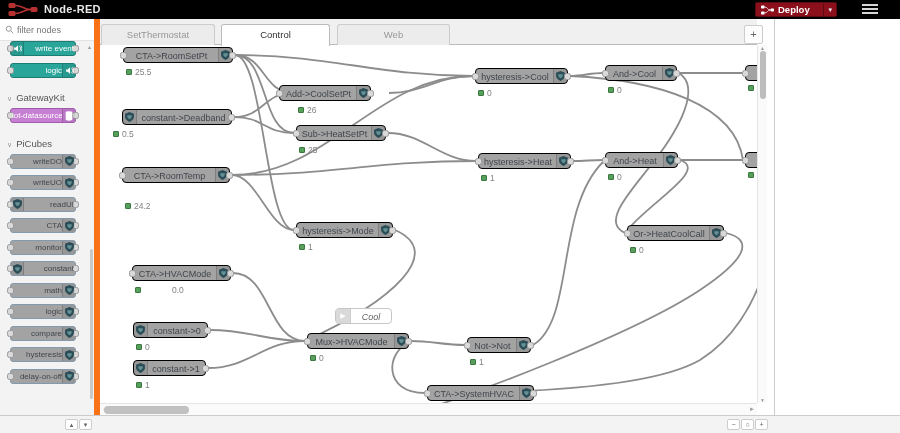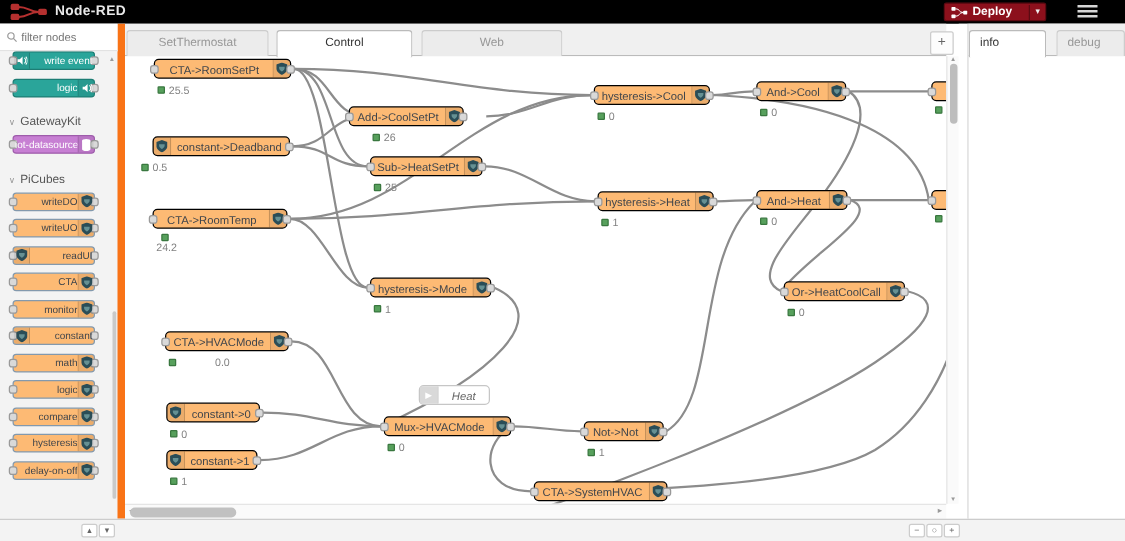--- a/index.html
+++ b/index.html
@@ -19,21 +19,21 @@
 
 
 #palette{position:absolute;left:0;top:19px;width:100px;height:396px;background:#f3f3f3;border-right:6px solid #f97316}
 #psearch{position:relative;height:22px;background:#fff;border-bottom:1px solid #e2e2e2}
 #psearch svg{position:absolute;left:5px;top:6px}
 #psearch input{position:absolute;left:17px;top:3px;width:75px;height:15px;border:none;outline:none;background:transparent;font-size:9px;color:#888;font-family:"Liberation Sans",sans-serif}
 #pal-list{position:absolute;top:22px;left:0;right:0;bottom:0;overflow:hidden}
 .pcat{padding:8px 0 5px 7px;font-size:9.5px;color:#555}
 .pcat .chev{color:#999;font-size:7px;margin-right:4px}
 .pitem{position:relative;width:66px;height:15px;margin:0 0 6.5px 10px;border-radius:3px;border:1px solid;cursor:move}
-.c-blue{background:#fdba74;border-color:#8399ad}
+.c-blue{background:#a3a3a3;border-color:#8399ad}
 .c-teal{background:#2aa59a;border-color:#1d7d74}
 .c-purple{background:#c77fd3;border-color:#9e5cab}
 .plabel{position:absolute;left:1px;right:1px;top:2px;text-align:right;font-size:8px;color:#40454b;white-space:nowrap;overflow:hidden}
 .c-teal .plabel,.c-purple .plabel{color:#fff}
 .pitem.has-ir .plabel{right:13px}
 .pitem.has-il .plabel{left:13px}
 .iconblk{position:absolute;top:0;bottom:0;display:flex;align-items:center;justify-content:center;background:rgba(0,0,0,.07)}
 .pitem .iconblk{width:13px}
 .iconblk.right{right:0;border-left:1px solid rgba(0,0,0,.16);border-radius:0 2px 2px 0}
 .iconblk.left{left:0;border-right:1px solid rgba(0,0,0,.16);border-radius:2px 0 0 2px}
@@ -390,21 +390,21 @@
         <div class="iconblk right">
           <svg width="9" height="10" viewBox="0 0 16 18">
             <path d="M8 0 L16 3 V9 C16 14 8 18 8 18 C8 18 0 14 0 9 V3 Z" fill="#2a4d57"></path>
             <path d="M4 6 h8 v2 c0 3 -4 5 -4 5 s-4 -2 -4 -5 z" fill="#9fd4cf" opacity="0.5"></path>
           </svg>
         </div>
         <span class="nlabel">CTA-&gt;RoomTemp</span>
         <div class="port in"></div>
         <div class="port out"></div>
       </div>
-      <div class="status" style="left: 25px; top: 142px; flex-direction: column;">
+      <div class="status" style="left: 25px; top: 156px;">
         <span class="sdot"></span>
         <span>24.2</span>
       </div>
       <div class="node c-blue has-ir" style="left: 375px; top: 23px; width: 93px;">
         <div class="iconblk right">
           <svg width="9" height="10" viewBox="0 0 16 18">
             <path d="M8 0 L16 3 V9 C16 14 8 18 8 18 C8 18 0 14 0 9 V3 Z" fill="#2a4d57"></path>
             <path d="M4 6 h8 v2 c0 3 -4 5 -4 5 s-4 -2 -4 -5 z" fill="#9fd4cf" opacity="0.5"></path>
           </svg>
         </div>
@@ -501,21 +501,21 @@
         <span class="nlabel">CTA-&gt;HVACMode</span>
         <div class="port in"></div>
         <div class="port out"></div>
       </div>
       <div class="status" style="left: 35px; top: 240px; gap: 28px;">
         <span class="sdot"></span>
         <span>0.0</span>
       </div>
       <div class="node comment has-il" style="left: 235px; top: 263px; width: 57px;">
         <div class="iconblk left">▶</div>
-        <span class="nlabel">Heat</span>
+        <span class="nlabel">Cool</span>
       </div>
       <div class="node c-blue has-il" style="left: 33px; top: 277px; width: 75px;">
         <div class="iconblk left">
           <svg width="9" height="10" viewBox="0 0 16 18">
             <path d="M8 0 L16 3 V9 C16 14 8 18 8 18 C8 18 0 14 0 9 V3 Z" fill="#2a4d57"></path>
             <path d="M4 6 h8 v2 c0 3 -4 5 -4 5 s-4 -2 -4 -5 z" fill="#9fd4cf" opacity="0.5"></path>
           </svg>
         </div>
         <span class="nlabel">constant-&gt;0</span>
         <div class="port out"></div>
@@ -601,24 +601,20 @@
     <span class="sarr" style="right:2px">►</span>
   </div>
   <div id="vscroll">
     <span class="sarr" style="top:0">▲</span>
     <div id="vthumb"></div>
     <span class="sarr" style="bottom:0">▼</span>
   </div>
   <div id="gutter"></div>
 
   <div id="sidebar">
-    <div id="sb-tabbar">
-      <div class="sbtab active" style="left:0;width:62px">info</div>
-      <div class="sbtab" style="left:70px;width:55px">debug</div>
-    </div>
     <div id="sb-content"></div>
   </div>
 
   <div id="footer">
     <div class="fbtn" style="left:65px">▴</div>
     <div class="fbtn" style="left:79px">▾</div>
     <div class="fbtn" style="left:727px">−</div>
     <div class="fbtn" style="left:741px">○</div>
     <div class="fbtn" style="left:755px">+</div>
   </div>

